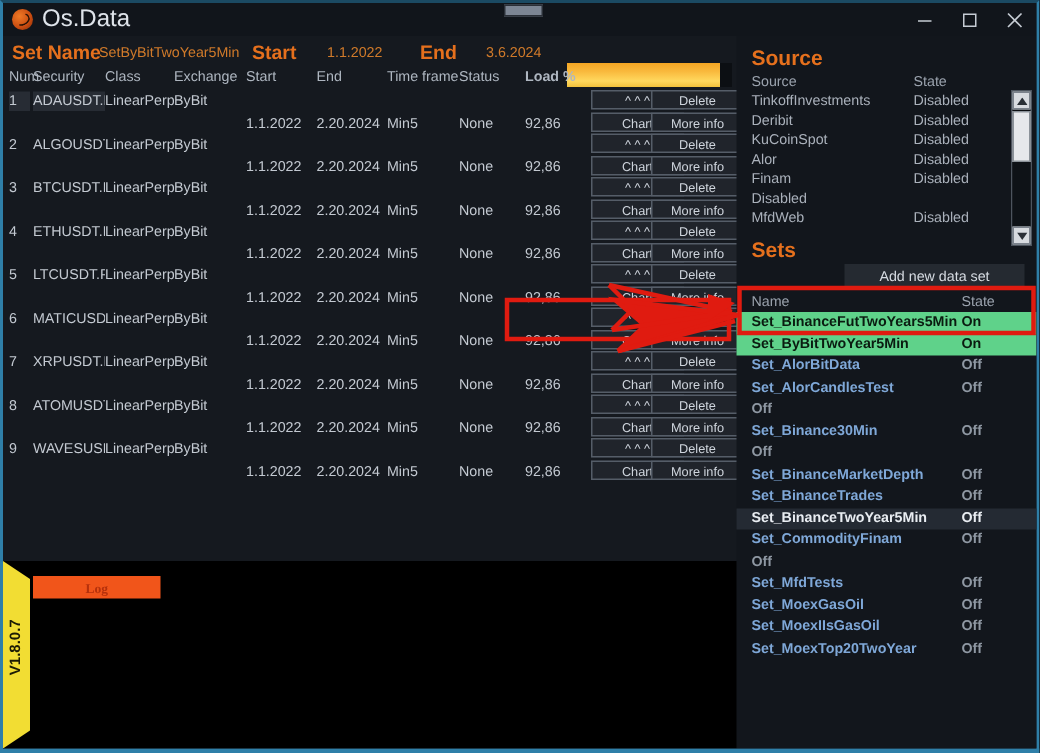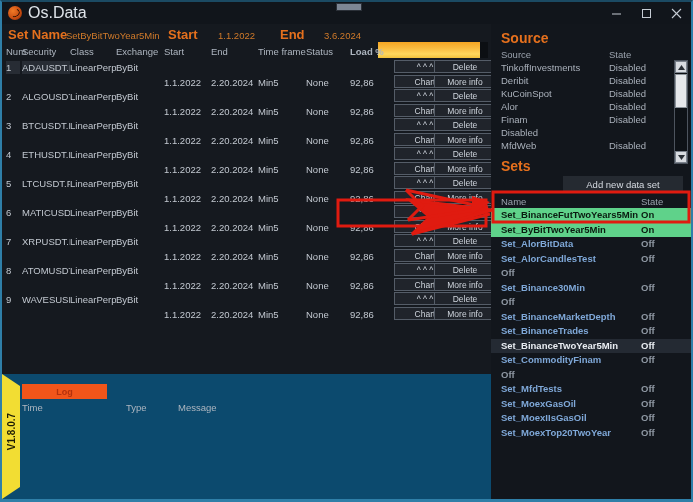--- a/index.html
+++ b/index.html
@@ -145,21 +145,22 @@
   .set-row .n { width: 140px; }
   .set-row .s { width: 50px; color:#8f98a3; font-weight: bold;}
   .set-row.on { background: #5fd28a; color: #0a1b10; }
   .set-row.on .s { color: #0a1b10; }
   .set-row.cur { background: #242a33; color: #e9edf2; }
   .set-row.cur .s { color: #e9edf2; }
 
   
   .logpanel {
     position: absolute; left: 0; right: 200px; bottom: 0; top: 372px;
-    background: #0c4a6e;
+    background: #000000;
+    font-family: Liberation Serif, serif;
   }
   .log-tab {
     position: absolute; left: 20px; top: 10px; width: 85px; height: 15px;
     background: #f1551a; color: #b5310c; font-size: 9px; font-weight: bold;
     display:flex; align-items:center; justify-content:center;
   }
   .log-head { position: absolute; left: 20px; top: 28px; width: 420px; height: 14px; }
   .log-head span { position:absolute; font-size: 9.5px; color: #aeb6c0; }
   .ybar {
     position: absolute; left: 0px; top: 372px; width: 18px; height: 125px;
@@ -495,25 +496,20 @@
           <div class="set-row">
             <span class="n">Set_MoexTop20TwoYear</span>
             <span class="s">Off</span>
           </div>
         </div>
     </div>
   </div>
 
   <div class="logpanel">
     <div class="log-tab">Log</div>
-    <div class="log-head">
-      <span style="left:0px;">Time</span>
-      <span style="left:104px;">Type</span>
-      <span style="left:156px;">Message</span>
-    </div>
   </div>
 
   <div class="ybar">
     <div class="vtxt">V1.8.0.7</div>
   </div>
 
   <svg class="anno">
     <g stroke="#e01b10" fill="none" stroke-width="3">
       <rect x="336" y="198" width="148" height="26"></rect>
       <rect x="491" y="190" width="196" height="30"></rect>

